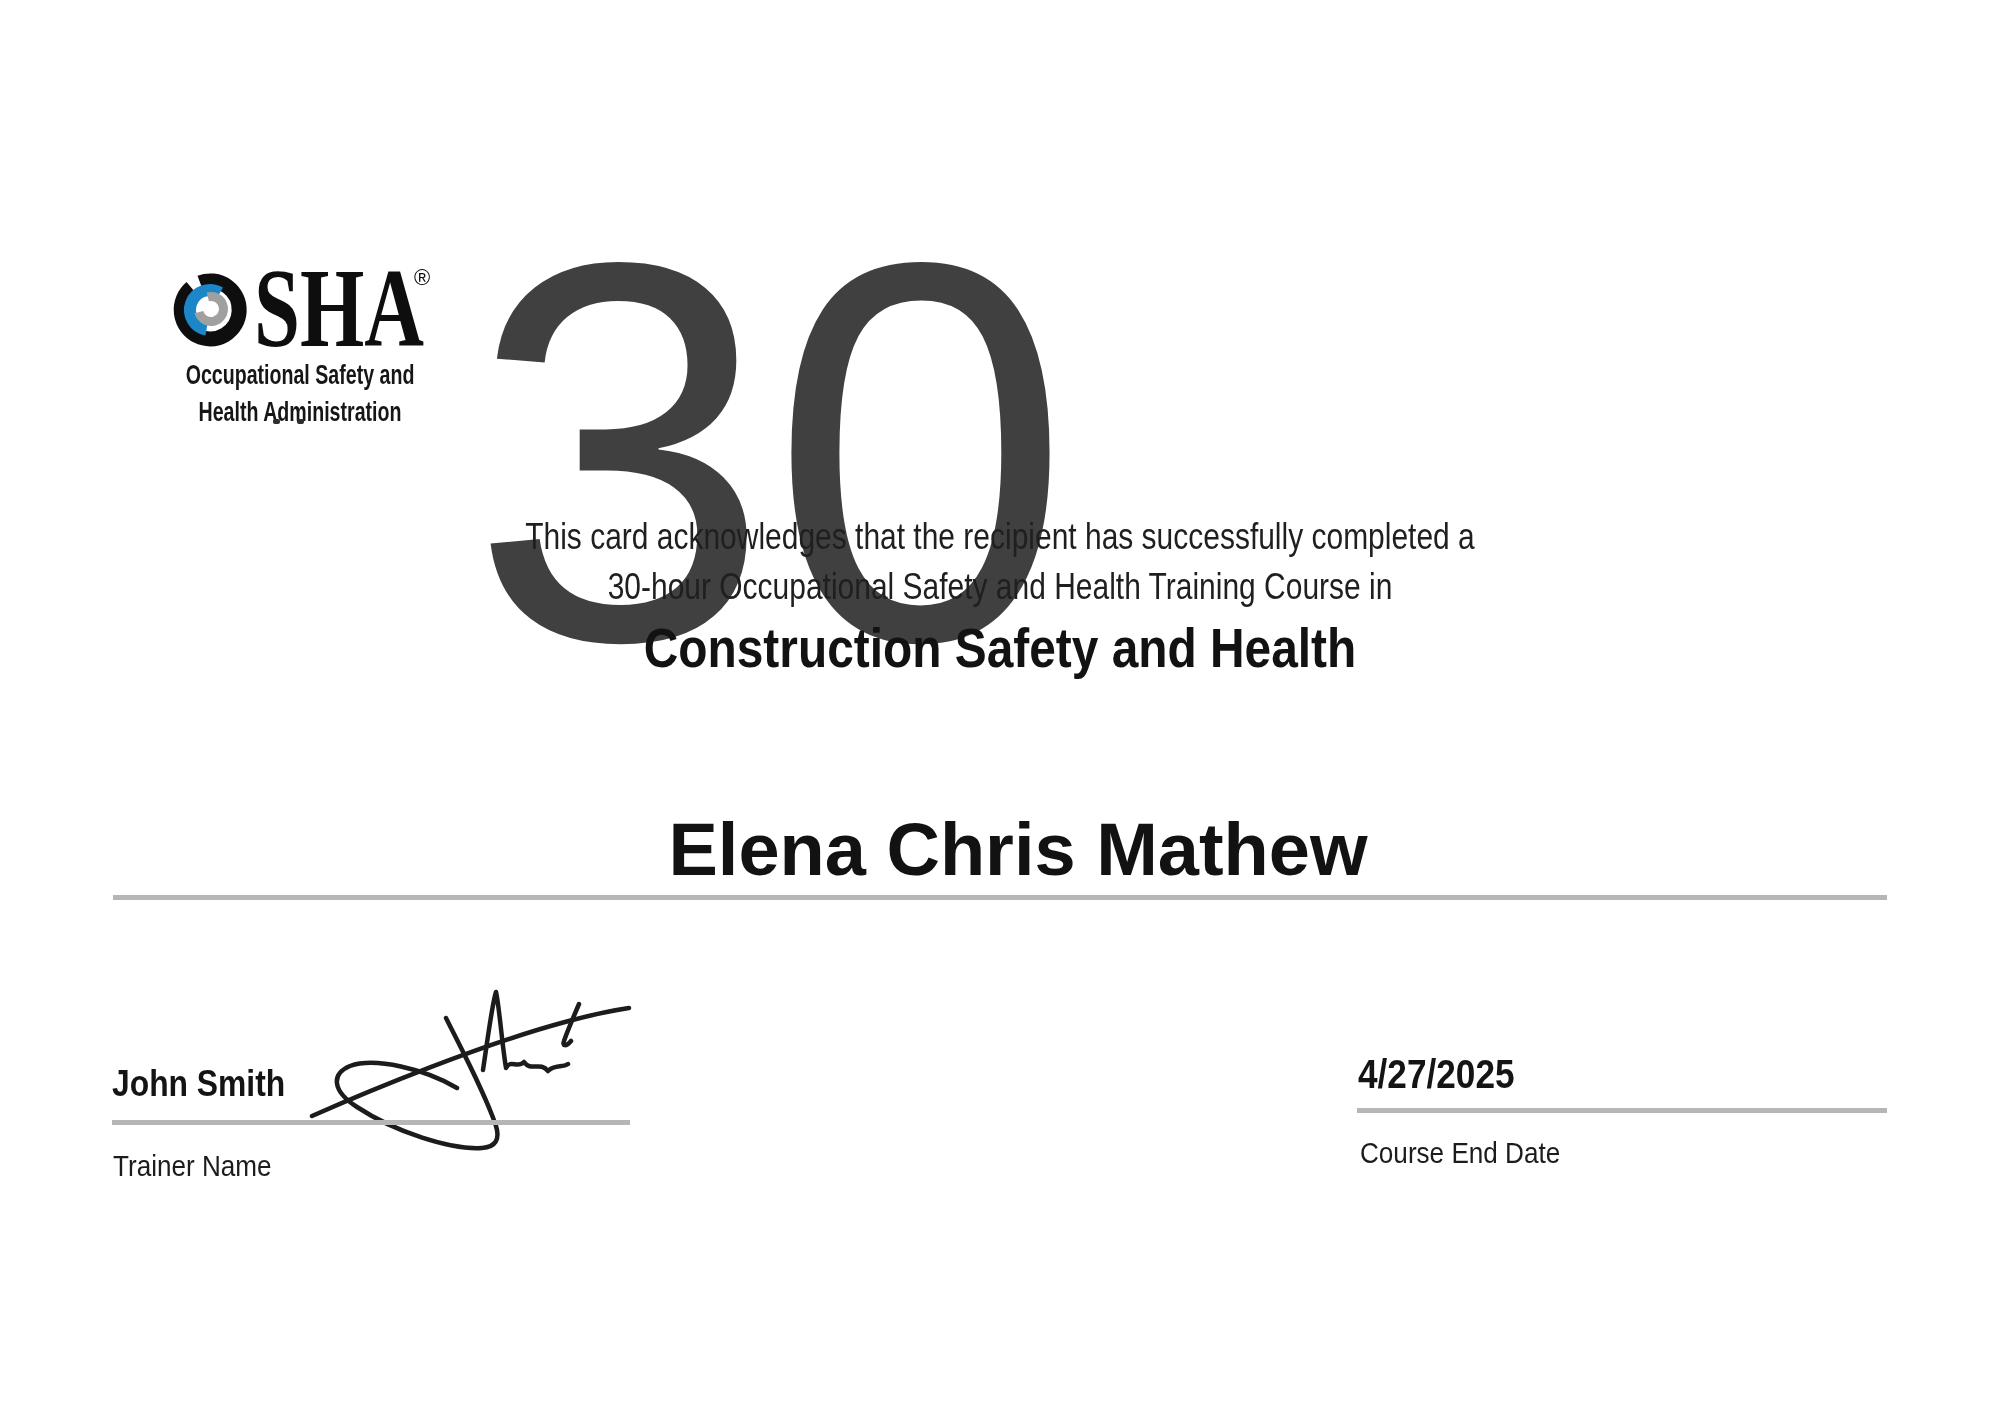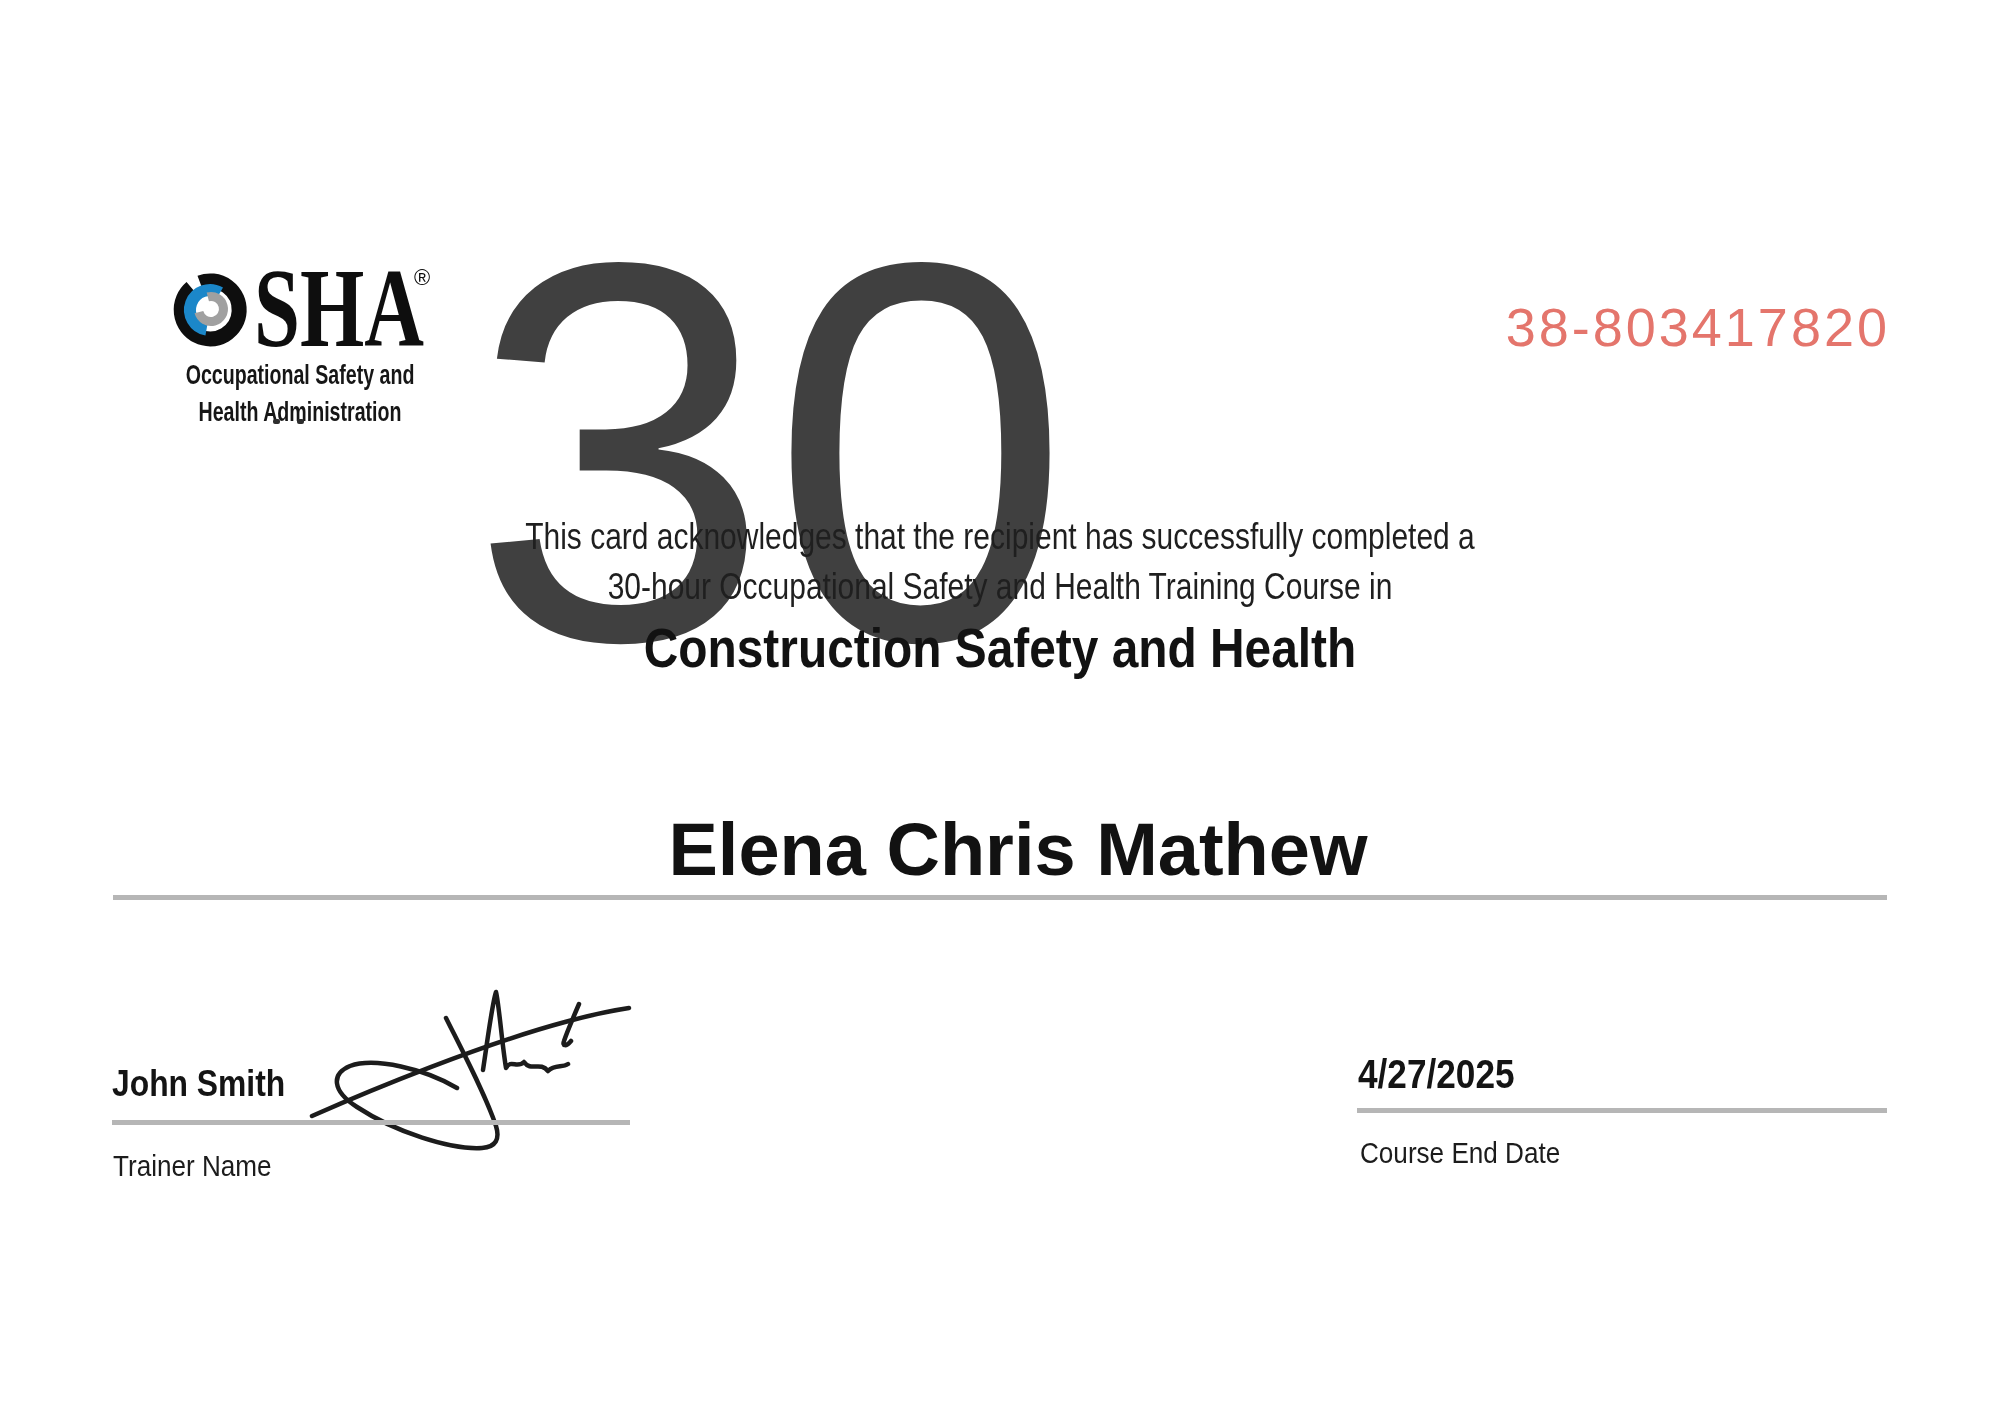--- a/index.html
+++ b/index.html
@@ -94,21 +94,20 @@
   </svg>
 
   <div class="abs logo-caption">
     <div>Occupational Safety and</div>
     <div>Health Administration</div>
   </div>
 
   <div class="abs clip-dot dot1"></div>
   <div class="abs clip-dot dot2"></div>
 
-  <div class="abs card-number">38-803417820</div>
 
   <div class="abs body-line body-line1">This card acknowledges that the recipient has successfully completed a</div>
   <div class="abs body-line body-line2">30-hour Occupational Safety and Health Training Course in</div>
   <div class="abs course-title">Construction Safety and Health</div>
 
   <div class="abs recipient-name">Elena Chris Mathew</div>
 
   <div class="abs rule rule-main"></div>
 
   <svg class="abs signature-svg" width="332" height="196" viewBox="0 0 332 196">

